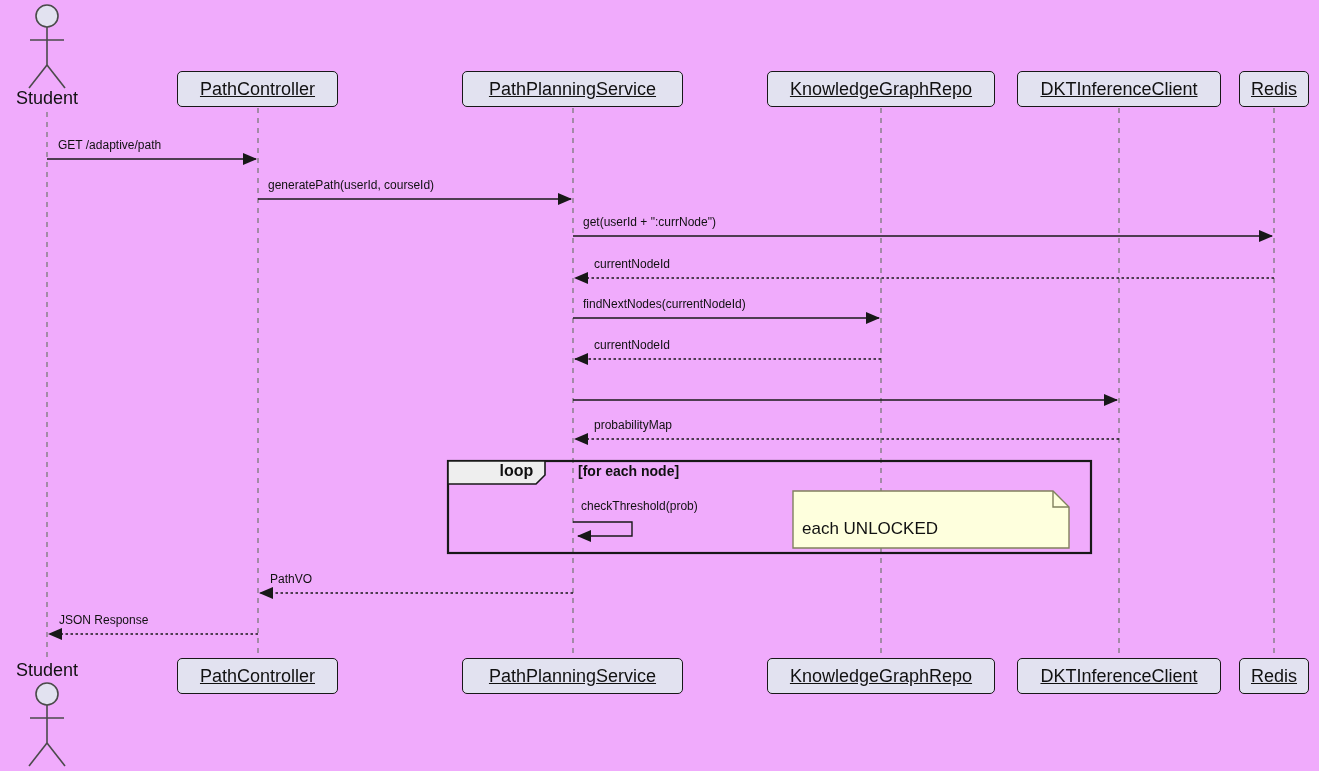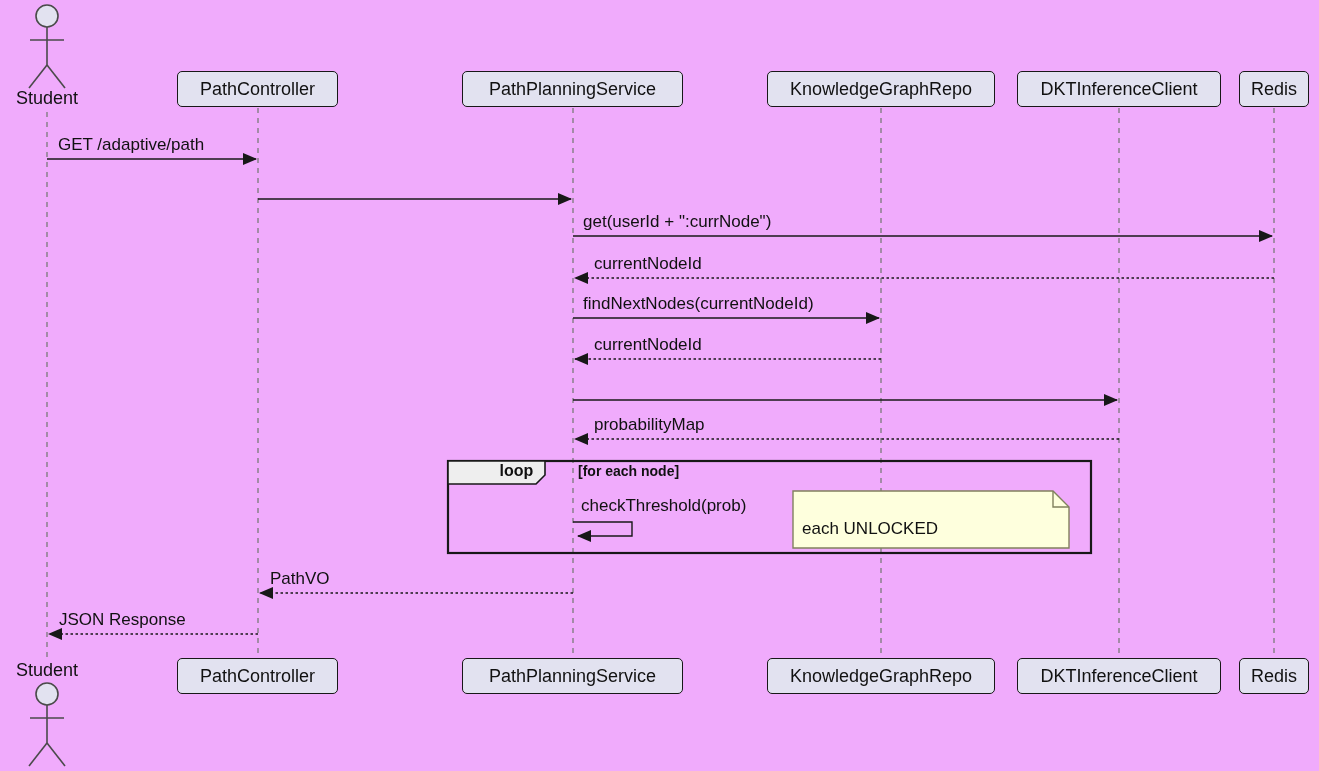--- a/index.html
+++ b/index.html
@@ -15,24 +15,25 @@
   .pbox{
     position:absolute;
     height:36px;
     background:#E2E2F0;
     border:1.5px solid #181818;
     border-radius:5px;
     display:flex;align-items:center;justify-content:center;
     font-size:18px;
     white-space:nowrap;
     box-sizing:border-box;
+    text-decoration:underline;
   }
   .mlabel{
     position:absolute;
-    font-size:17px;
+    font-size:12px;
     line-height:20px;
     white-space:nowrap;
   }
   .actor-label{
     position:absolute;
     font-size:18px;
     text-align:center;
     white-space:nowrap;
   }
   .frag-op{
@@ -116,20 +117,21 @@
   </svg>
 
   <div class="actor-label" style="left:0px;top:88px;width:94px">Student</div>
   <div class="pbox" style="left:177px;top:71px;width:161px">PathController</div>
   <div class="pbox" style="left:462px;top:71px;width:221px">PathPlanningService</div>
   <div class="pbox" style="left:767px;top:71px;width:228px">KnowledgeGraphRepo</div>
   <div class="pbox" style="left:1017px;top:71px;width:204px">DKTInferenceClient</div>
   <div class="pbox" style="left:1239px;top:71px;width:70px">Redis</div>
 
   <div class="mlabel" style="left:58px;top:135px">GET /adaptive/path</div>
+  <div class="mlabel" style="left:268px;top:175px">generatePath(userId, courseId)</div>
   <div class="mlabel" style="left:583px;top:212px">get(userId + ":currNode")</div>
   <div class="mlabel" style="left:594px;top:254px">currentNodeId</div>
   <div class="mlabel" style="left:583px;top:294px">findNextNodes(currentNodeId)</div>
   <div class="mlabel" style="left:594px;top:335px">currentNodeId</div>
   <div class="mlabel" style="left:594px;top:415px">probabilityMap</div>
   <div class="mlabel" style="left:581px;top:496px">checkThreshold(prob)</div>
   <div class="mlabel" style="left:270px;top:569px">PathVO</div>
   <div class="mlabel" style="left:59px;top:610px">JSON Response</div>
 
   <div class="frag-op" style="left:448px;top:462px;width:89px">loop</div>

